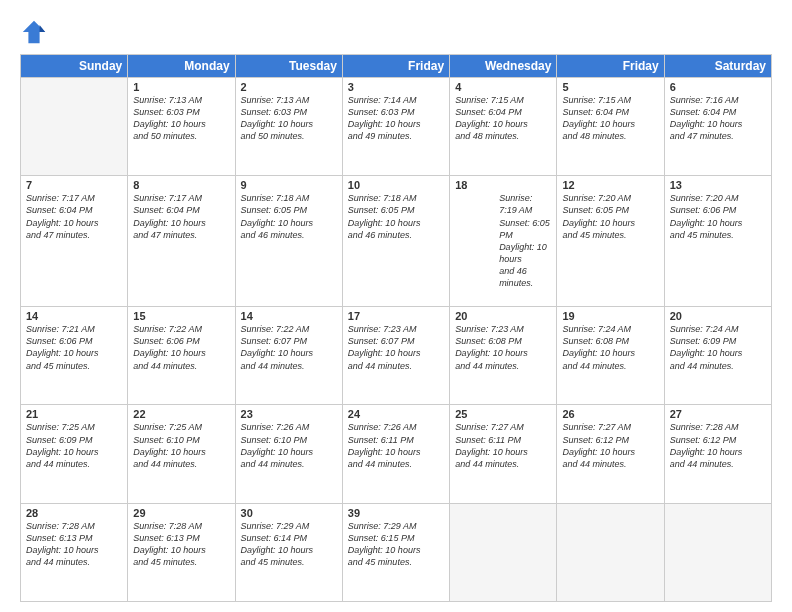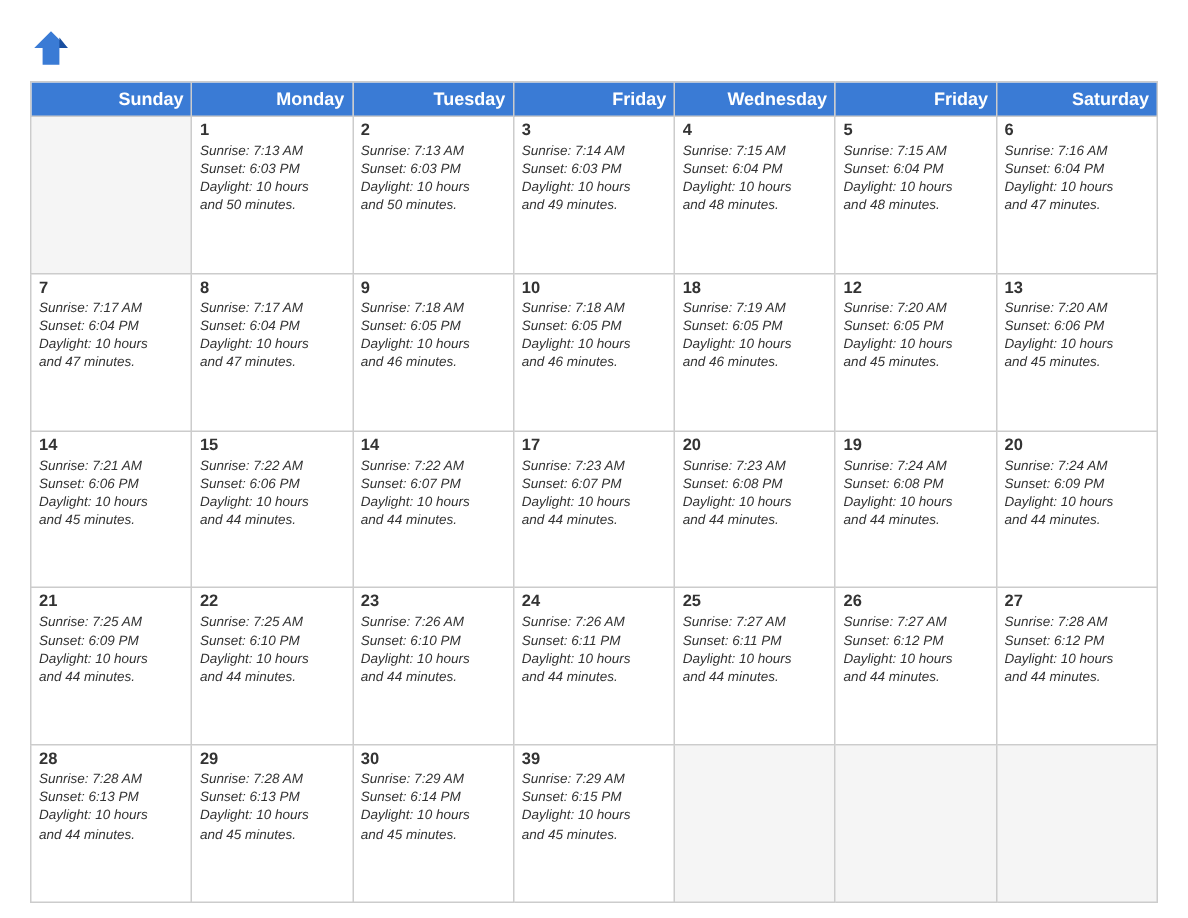--- a/index.html
+++ b/index.html
@@ -203,21 +203,21 @@
           </td>
           <td>
             <span class="day-number">10</span>
             <div class="day-info" style="white-space: pre-line;">Sunrise: 7:18 AM
 Sunset: 6:05 PM
 Daylight: 10 hours
 and 46 minutes.</div>
           </td>
           <td>
             <span class="day-number">18</span>
-            <div class="day-info" style="white-space: pre-line;">Sunrise: 7:19 AM
+            <div class="day-info" style="white-space: pre-line; margin-left: 44px;">Sunrise: 7:19 AM
 Sunset: 6:05 PM
 Daylight: 10 hours
 and 46 minutes.</div>
           </td>
           <td>
             <span class="day-number">12</span>
             <div class="day-info" style="white-space: pre-line;">Sunrise: 7:20 AM
 Sunset: 6:05 PM
 Daylight: 10 hours
 and 45 minutes.</div>

